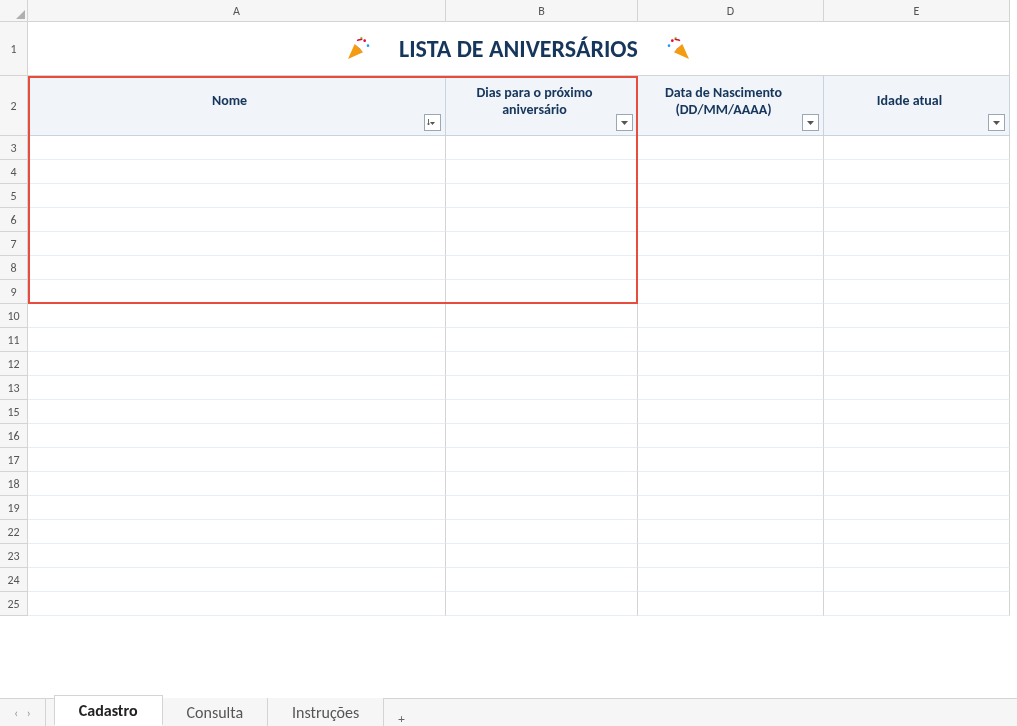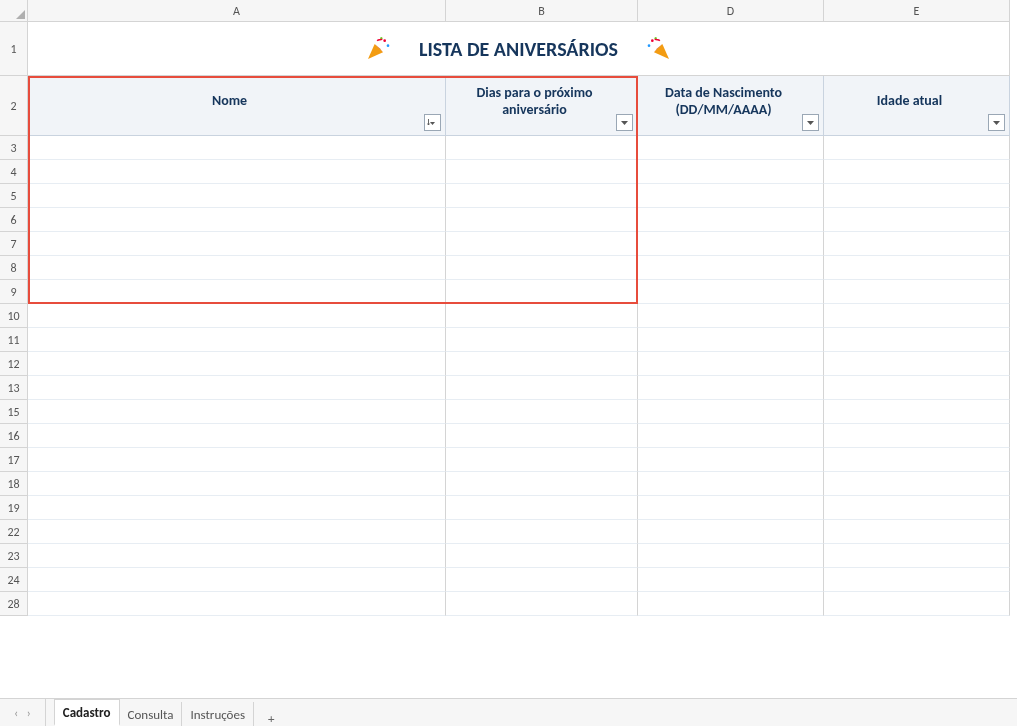--- a/index.html
+++ b/index.html
@@ -65,21 +65,21 @@
     }
     .title-row .rowhdr { height:54px; }
     .title-merged {
       grid-column: 2 / 6;
       display: flex;
       align-items: center;
       justify-content: center;
       gap: 26px;
       border-right: 1px solid #d4d4d4;
       border-bottom: 1px solid #d4d4d4;
-      font-size: 20px;
+      font-size: 24px;
       font-weight: 700;
       color: #16365c;
     }
     .header-row2 {
       display: grid;
       grid-template-columns: 28px 418px 192px 186px 186px;
       height: 60px;
     }
     .header-row2 .rowhdr { height:60px; }
     .thcell {
@@ -133,22 +133,22 @@
       display: flex;
       align-items: stretch;
     }
     .nav-btns{
       display:flex; align-items:center; gap:8px; padding:0 14px;
       border-right:1px solid #d4d4d4; color:#9a9a9a;
     }
     .nav-btns span{ cursor:default; font-size:13px; }
     .tabs{ display:flex; align-items:flex-end; padding-left:8px; }
     .tab{
-      padding: 5px 8px 4px;
-      font-size: 13px;
+      padding: 5px 24px 4px;
+      font-size: 16px;
       color:#555;
       border-right:1px solid #d4d4d4;
       cursor:pointer;
       background:#f6f6f6;
     }
     .tab.active{
       background:#fff;
       font-weight:700;
       color:#222;
       border-top:1px solid #d4d4d4;
@@ -360,21 +360,21 @@
       <div class="cell"></div>
     </div>
     <div class="row">
       <div class="rowhdr">24</div>
       <div class="cell"></div>
       <div class="cell"></div>
       <div class="cell"></div>
       <div class="cell"></div>
     </div>
     <div class="row">
-      <div class="rowhdr">28</div>
+      <div class="rowhdr">25</div>
       <div class="cell"></div>
       <div class="cell"></div>
       <div class="cell"></div>
       <div class="cell"></div>
     </div>
   </div>
 
 <div class="red-box" style="left:28px; top:76px; width:610px; height:228px;"></div>
 
 <div class="tabs-bar">

